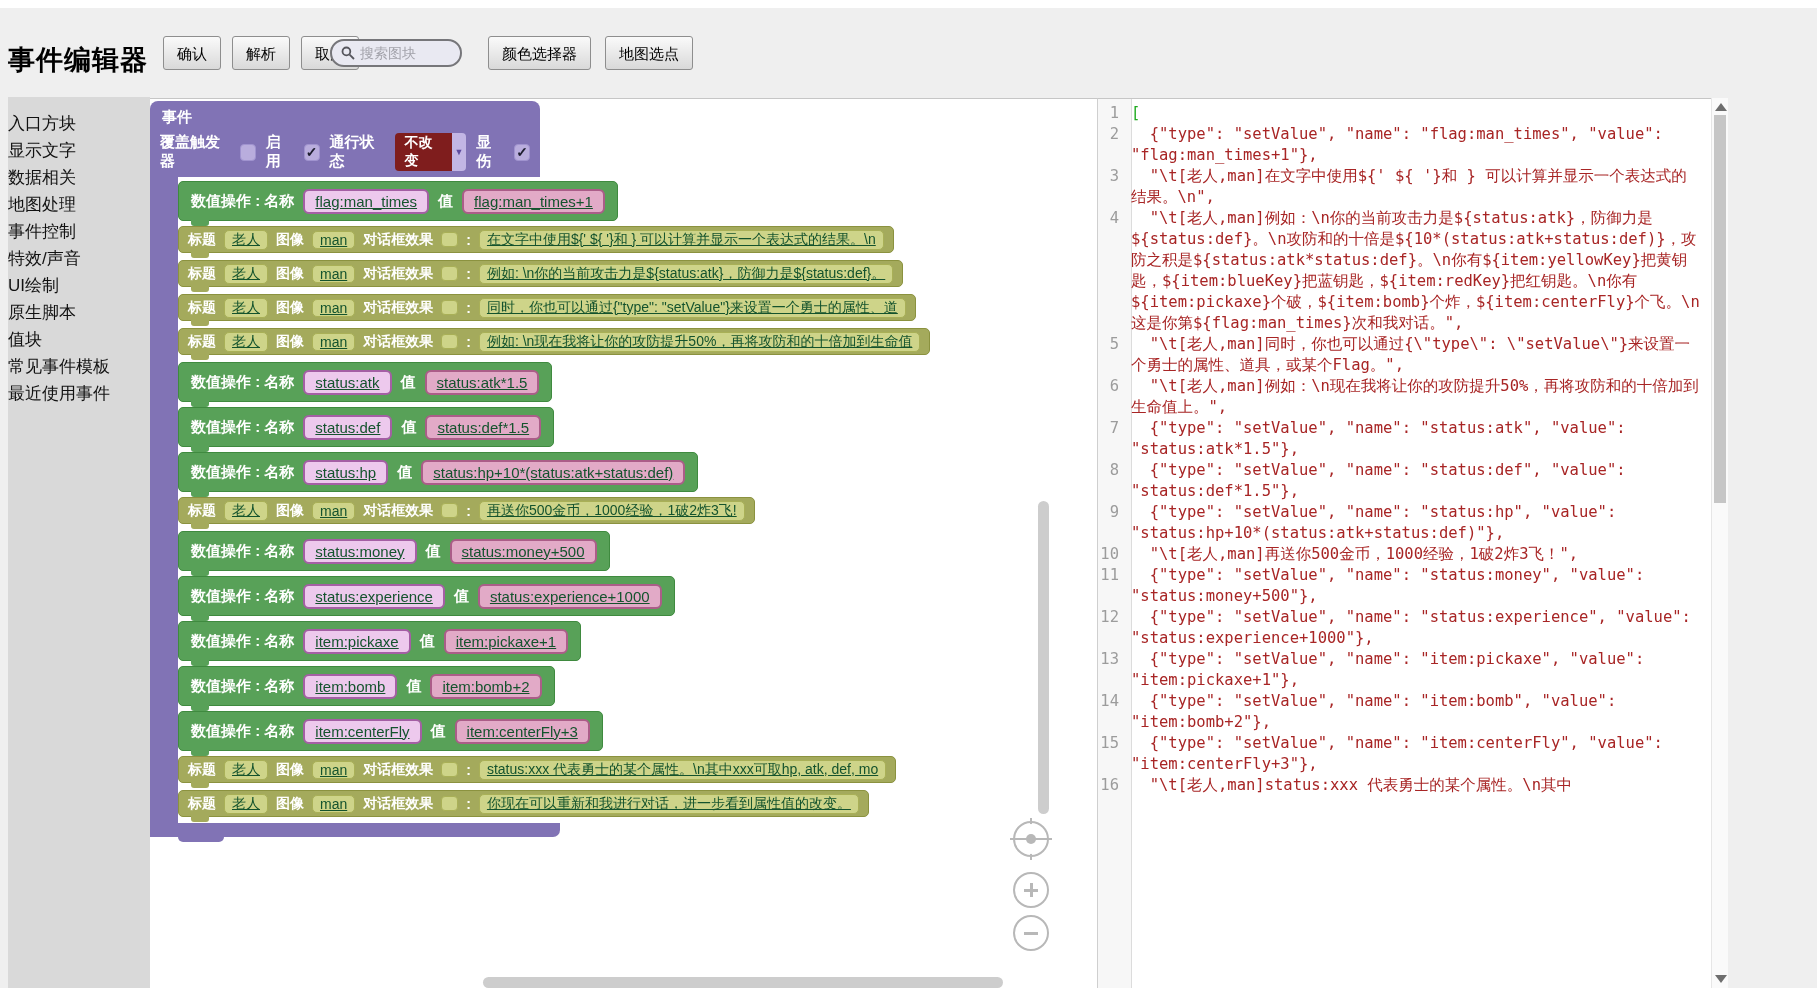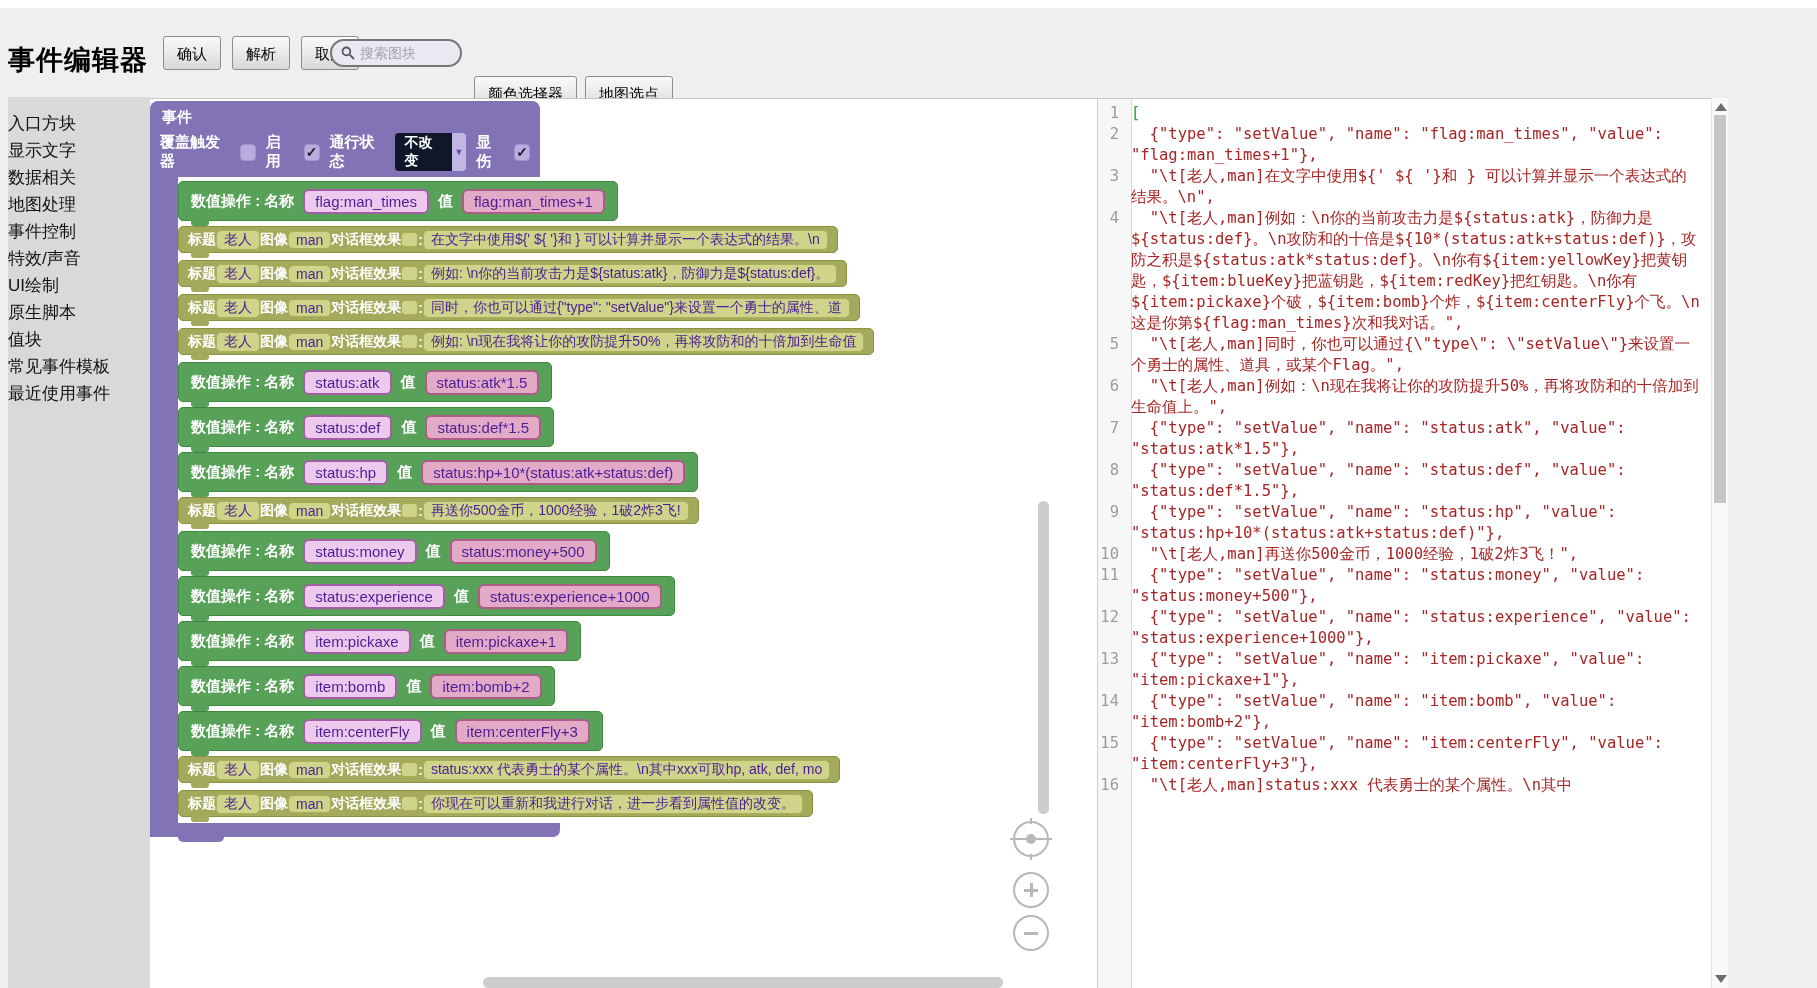--- a/index.html
+++ b/index.html
@@ -10,21 +10,21 @@
     font-family:"Liberation Sans", sans-serif;
     overflow:hidden;
     color:#000;
   }
   .topstrip { position:absolute; left:0; top:0; width:100%; height:8px; background:#fff; }
 
   
   .app-title { position:absolute; left:8px; top:42px; font-size:27px; font-weight:bold; letter-spacing:1px; }
   .btn-group  { position:absolute; top:36px; display:flex; gap:11px; }
   .btn-group.g1 { left:163px; }
-  .btn-group.g2 { left:474px; gap:8px;margin-top:40px; }
+  .btn-group.g2 { left:488px; gap:14px; }
   .tb-btn {
     height:34px; padding:8px 13px; font-size:15px;
     background:linear-gradient(#fafafa,#d9d9d9);
     border:1px solid #8e8e8e; border-radius:3px;
     font-family:"Liberation Sans",sans-serif; color:#000;
   }
   .search-pill {
     position:absolute; left:330px; top:39px; width:132px; height:28px;
     border:2px solid #76767a; border-radius:15px;
     background:#e9e9f2; display:flex; align-items:center; gap:5px; padding:0 9px;
@@ -59,44 +59,44 @@
   .evt-spine  { position:absolute; left:0; top:76px; width:28px; height:662px; background:#8173b5; }
   .evt-bottom { position:absolute; left:0; top:724px; width:410px; height:14px; background:#8173b5; border-radius:0 0 7px 7px; }
   .evt-tab    { position:absolute; left:28px; top:736px; width:46px; height:7px; background:#8173b5; border-radius:0 0 5px 5px; }
 
   .pcheck {
     width:17px; height:17px; background:#b9addd; border:1px solid #a093cf;
     border-radius:4px; display:flex; align-items:center; justify-content:center;
     font-size:14px; color:#1d1d2e; font-weight:bold; cursor:pointer;
   }
   .pdrop { display:flex; border-radius:4px; overflow:hidden; cursor:pointer; font-weight:bold; }
-  .pdrop .val { background:#0f172a; color:#fff; padding:1px 9px; font-size:14px; }
+  .pdrop .val { background:#7f1d1d; color:#fff; padding:1px 9px; font-size:14px; }
   .pdrop .arr { background:#c2b6e4; color:#5d4b9e; width:16px; font-size:9px;
                 display:flex; align-items:center; justify-content:center; }
 
   .stack { position:absolute; left:28px; top:76px; width:max-content; }
   .row {
     position:relative; display:flex; align-items:center; width:max-content;
     color:#fff; font-weight:bold; white-space:nowrap;
   }
   .row::after {
     content:""; position:absolute; bottom:-6px; left:12px; width:18px; height:6px;
     background:inherit; border-radius:0 0 3px 3px;
   }
   .row.green {
     height:40px; margin-bottom:5px; gap:9px; padding:0 12px;
     background:#58a158; border:1px solid #3f8a3f; border-radius:5px; font-size:15px;
   }
   .row.green:first-child { margin-top:6px; }
   .row.olive {
-    height:27px; margin-bottom:7px; gap:0; padding:0 9px;
+    height:27px; margin-bottom:7px; gap:8px; padding:0 9px;
     background:#a4aa5c; border:1px solid #8b923f; border-radius:5px; font-size:14px;
   }
   .chip {
-    border-radius:6px; color:#4c1d95; font-weight:normal; white-space:nowrap; cursor:text;
+    border-radius:6px; color:#14532d; font-weight:normal; white-space:nowrap; cursor:text;text-decoration:underline;
   }
   .chip.name { background:#edc9ed; border:2px solid #a45fa4; padding:2px 10px; font-size:15px; }
   .chip.val  { background:#e2aac7; border:2px solid #ab5d88; padding:2px 10px; font-size:15px; }
   .chip.ochip { background:#ced489; border:1px solid #a9b057; padding:0 7px; font-size:14px; border-radius:5px; }
   .olive-box { width:17px; height:15px; background:#ced489; border:1px solid #a9b057; border-radius:4px; cursor:pointer; }
 
   
   .ws-hscroll { position:absolute; left:333px; top:878px; width:520px; height:11px; background:#cdcdcd; border-radius:6px; }
   .ws-vscroll { position:absolute; left:888px; top:402px; width:11px; height:313px; background:#cdcdcd; border-radius:6px; }
   .zc { position:absolute; width:36px; height:36px; border:2px solid #b8b8b8; border-radius:50%; background:#fff; cursor:pointer; }

